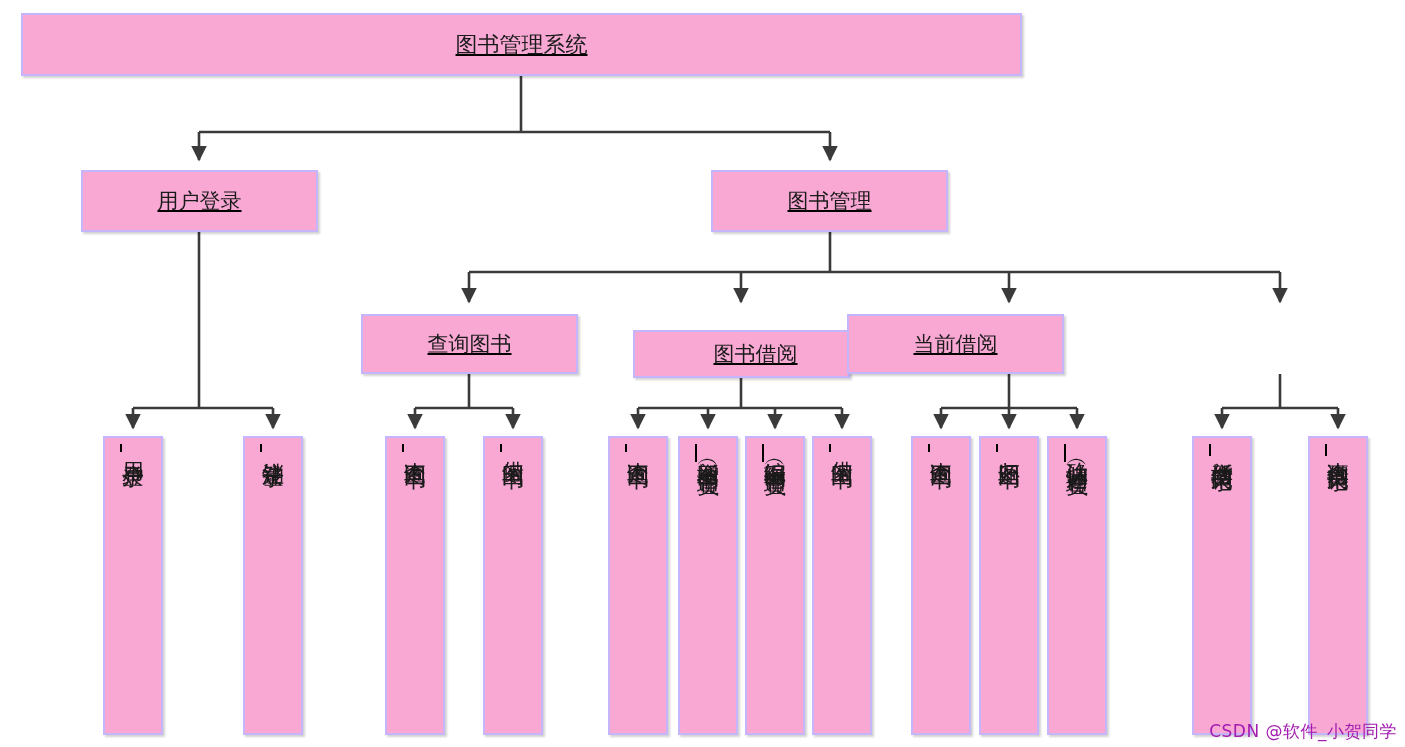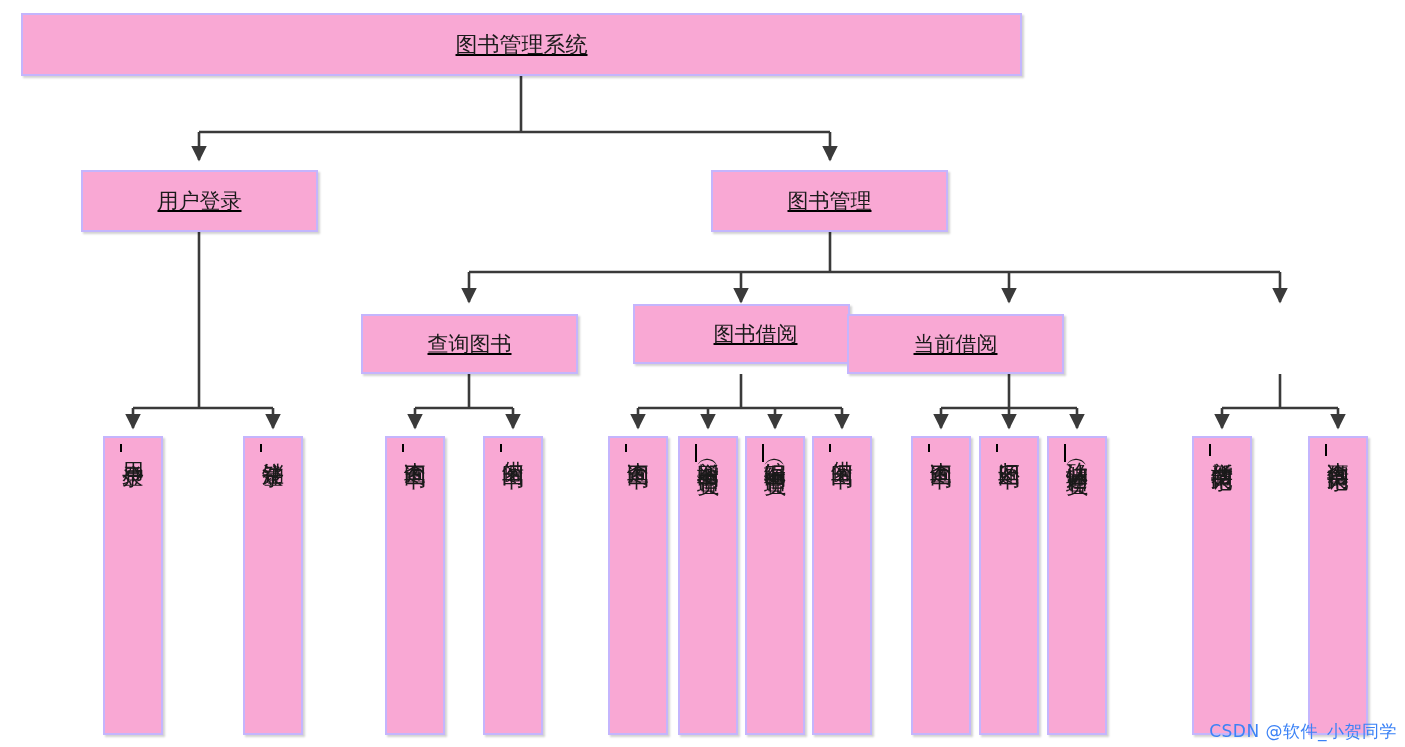--- a/index.html
+++ b/index.html
@@ -62,21 +62,21 @@
     text-orientation: upright;
     font-size: 22px;
     letter-spacing: 2px;
     line-height: 1;
   }
   #watermark {
     position: absolute;
     right: 8px;
     bottom: 4px;
     font-size: 17px;
-    color: #3b82f6;
+    color: #a21caf;
     z-index: 5;
     letter-spacing: 0.5px;
     white-space: nowrap;
     pointer-events: none;
     margin-left: 43px;
   }
 </style>
 </head>
 <body>
 
@@ -139,21 +139,21 @@
   <div class="node horiz" style="left:81px; top:170px; width:237px; height:62px;">
     <span class="node-label">用户登录</span>
   </div>
   <div class="node horiz" style="left:711px; top:170px; width:237px; height:62px;">
     <span class="node-label">图书管理</span>
   </div>
 
   <div class="node horiz" style="left:361px; top:314px; width:217px; height:60px;">
     <span class="node-label">查询图书</span>
   </div>
-  <div class="node horiz" style="left:633px; top:304px; width:217px; height:60px;padding-left:28px;">
+  <div class="node horiz" style="left:633px; top:330px; width:217px; height:48px;padding-left:28px;">
     <span class="node-label">图书借阅</span>
   </div>
   <div class="node horiz" style="left:847px; top:314px; width:217px; height:60px;">
     <span class="node-label">当前借阅</span>
   </div>
 
   <div class="node vert" style="left:103px; top:436px; width:60px; height:299px;">
     <span class="node-label">用户登录</span>
   </div>
   <div class="node vert" style="left:243px; top:436px; width:60px; height:299px;">

